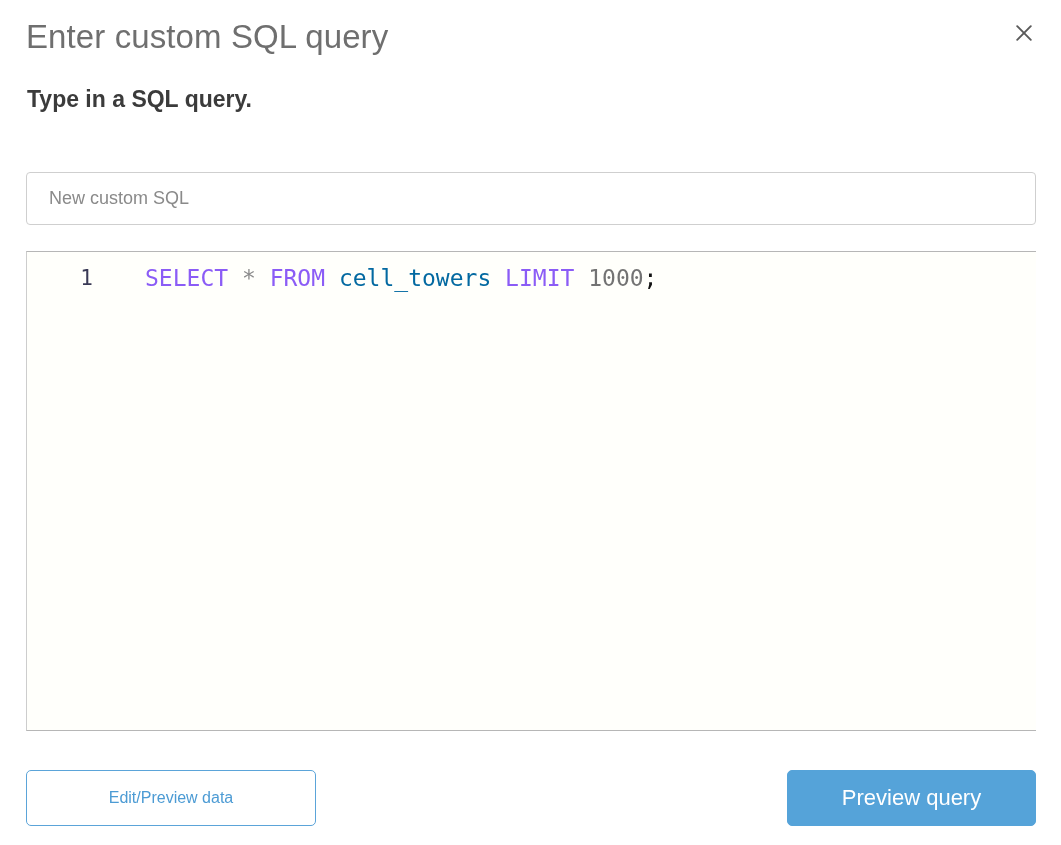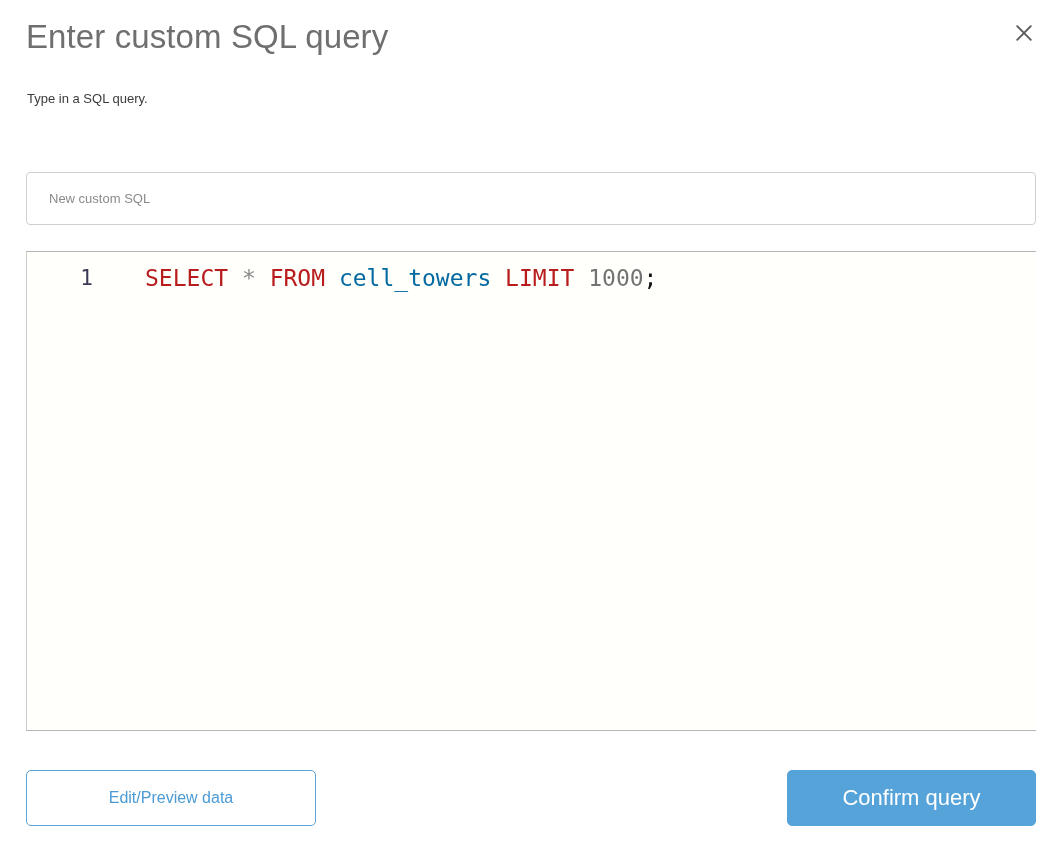--- a/index.html
+++ b/index.html
@@ -45,39 +45,39 @@
     cursor: pointer;
     background: transparent;
     border: none;
   }
   .close-btn svg { display: block; }
 
   .dlg-subtitle {
     position: absolute;
     left: 27px;
     top: 85px;
-    font-size: 13px;
-    font-weight: 400;
+    font-size: 23px;
+    font-weight: 700;
     color: #3b3b3b;
     line-height: 28px;
     white-space: nowrap;
   }
 
   
   .name-input {
     position: absolute;
     left: 26px;
     top: 172px;
     width: 1010px;
     height: 53px;
     border: 1px solid #cfcfcf;
     border-radius: 4px;
     background: #ffffff;
     font-family: "Liberation Sans", sans-serif;
-    font-size: 13px;
+    font-size: 18px;
     color: #6d6d6d;
     padding: 0 0 0 22px;
     outline: none;
   }
   .name-input::placeholder { color: #8a8a8a; opacity: 1; }
 
   
   .editor {
     position: absolute;
     left: 26px;
@@ -116,21 +116,21 @@
   .code-content {
     flex: 1 1 auto;
     padding-left: 52px;
     font-family: "DejaVu Sans Mono", "Liberation Mono", monospace;
     font-size: 23px;
     line-height: 28px;
     letter-spacing: 0px;
     color: #111111;
   }
 
-  .tok-keyword  { color: #b91c1c; }
+  .tok-keyword  { color: #8b5cf6; }
   .tok-operator { color: #8a8a8a; }
   .tok-ident    { color: #0369a1; }
   .tok-number   { color: #737373; margin-top: 48px; }
   .tok-punct    { color: #111111; }
   .tok-plain    { color: #111111; }
 
   
   .btn-secondary {
     position: absolute;
     left: 26px;
@@ -190,15 +190,15 @@
 
   <div class="editor">
     <div class="code-line">
       <div class="gutter">1</div>
       <div class="code-content"><span class="tok-keyword">SELECT</span><span class="tok-plain"> </span><span class="tok-operator">*</span><span class="tok-plain"> </span><span class="tok-keyword">FROM</span><span class="tok-plain"> </span><span class="tok-ident">cell_towers</span><span class="tok-plain"> </span><span class="tok-keyword">LIMIT</span><span class="tok-plain"> </span><span class="tok-number">1000</span><span class="tok-punct">;</span></div>
     </div>
   </div>
 
   <button class="btn-secondary">Edit/Preview data</button>
 
-  <button class="btn-primary">Confirm query</button>
+  <button class="btn-primary">Preview query</button>
 
 </div>
 
 </body></html>

